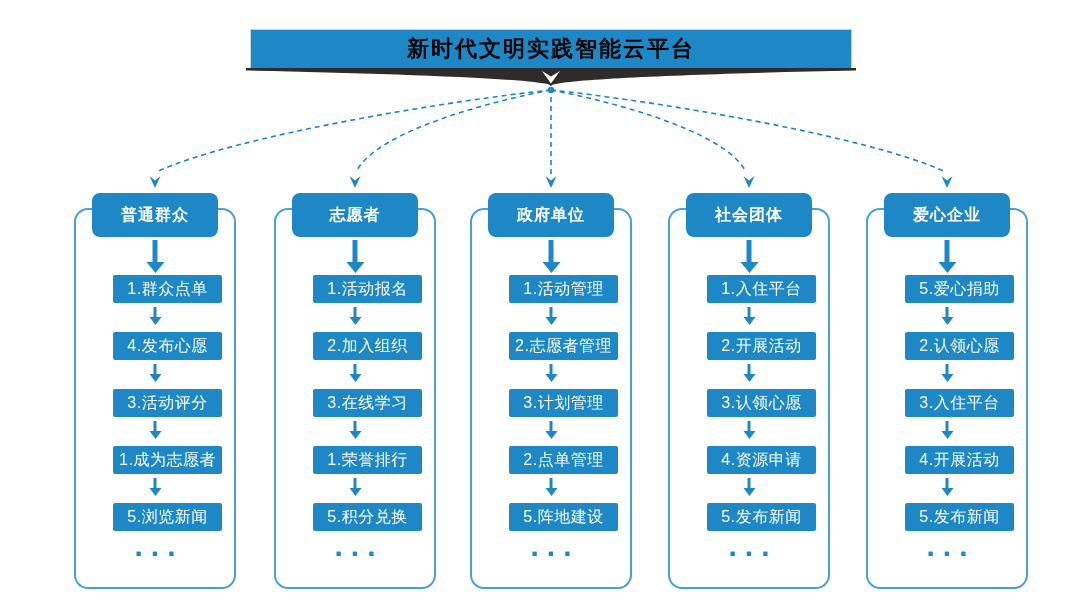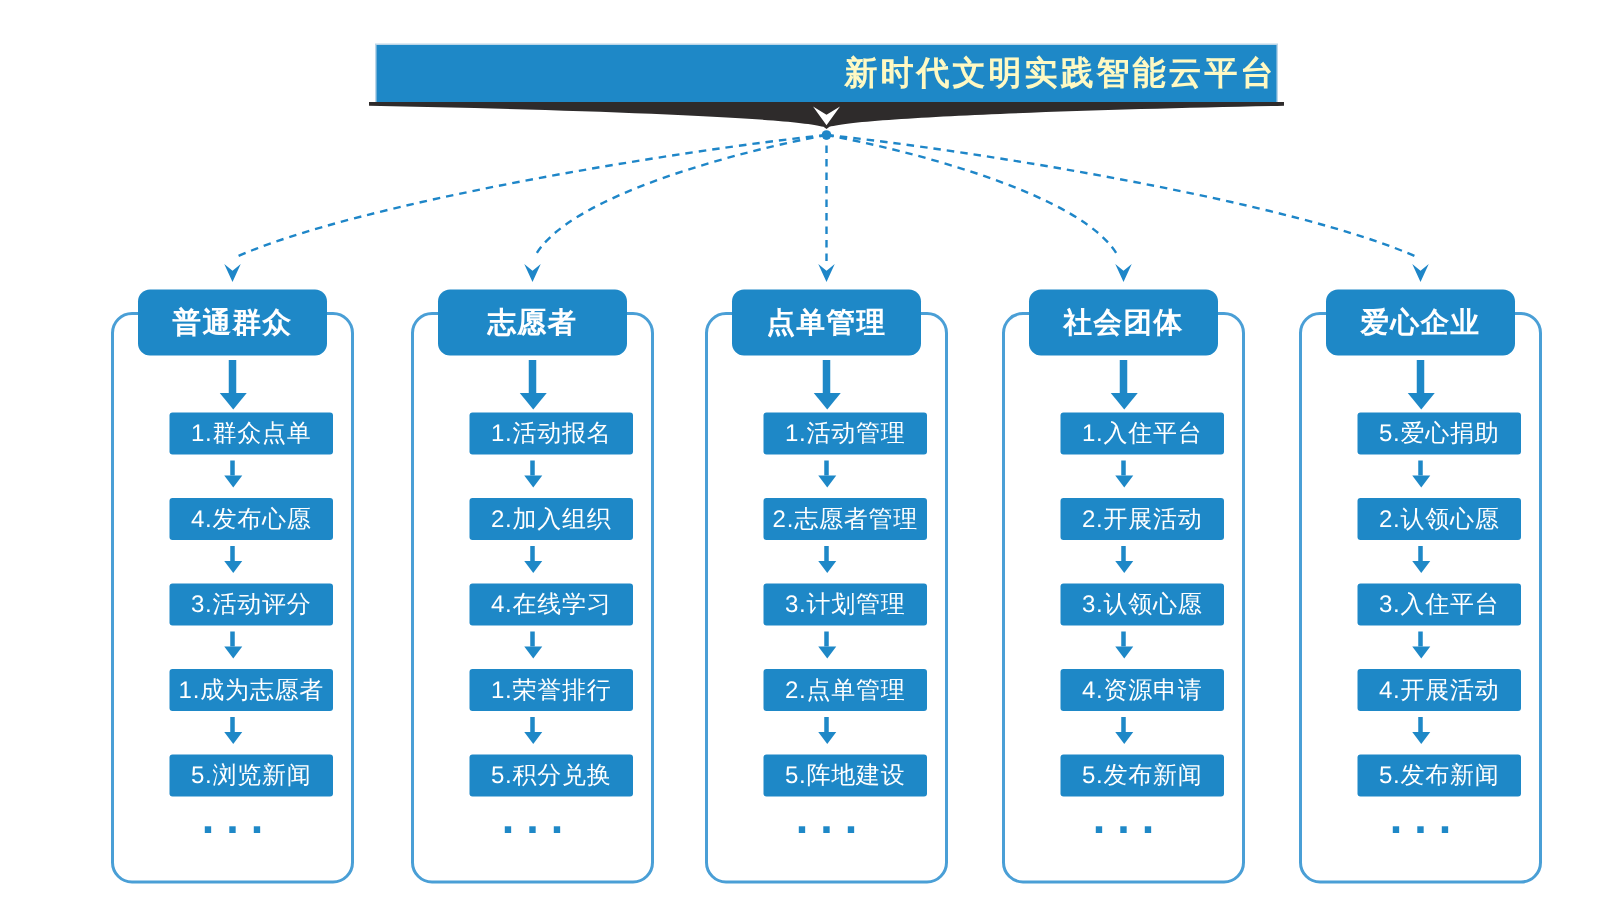--- a/index.html
+++ b/index.html
@@ -3,38 +3,38 @@
 <meta charset="utf-8">
 <style>
   html,body{margin:0;padding:0;background:#fff;}
   .canvas{
     position:relative;width:1080px;height:611px;background:#fff;overflow:hidden;
     font-family:"Liberation Sans","DejaVu Sans",sans-serif;
   }
   
   .title-bar{
     position:absolute;left:251px;top:30px;width:600px;height:38px;
-    background:#1E88C7;color:#fef9c3;display:flex;align-items:center;justify-content:flex-end;
+    background:#1E88C7;color:#000000;display:flex;align-items:center;justify-content:center;
     font-size:22px;font-weight:bold;letter-spacing:2px;
     box-shadow:0 0 0 1px #bcd6e8;
   }
   .chevron-svg{position:absolute;left:246px;top:68px;width:610px;height:18px;display:block;}
   .connector-svg{position:absolute;left:0;top:0;width:1080px;height:611px;pointer-events:none;}
   
   .column{position:absolute;top:193px;width:162px;height:396px;}
   .c1{left:74px}.c2{left:274px}.c3{left:470px}.c4{left:668px}.c5{left:866px}
   .col-frame{
     position:absolute;left:0;top:15px;right:0;bottom:0;
     border:2px solid #4A9FD6;border-radius:14px;background:transparent;
   }
   .col-header{
     position:absolute;left:18px;right:18px;top:0;height:44px;
     background:#1E88C7;border-radius:8px;color:#fff;
     display:flex;align-items:center;justify-content:center;
-    font-size:19px;font-weight:bold;letter-spacing:1px;
+    font-size:16px;font-weight:bold;letter-spacing:1px;
   }
   .step{
     position:absolute;left:14px;right:14px;height:28px;
     background:#1E88C7;border-radius:2px;color:#fff;
     display:flex;align-items:center;justify-content:center;
     font-size:16px;letter-spacing:0.5px;margin-left:25px;
   }
   .s1{top:82px}.s2{top:139px}.s3{top:196px}.s4{top:253px}.s5{top:310px}
   
   .long-arrow{
@@ -111,31 +111,31 @@
   </div>
 
   <div class="column c2">
     <div class="col-frame"></div>
     <div class="col-header">志愿者</div>
     <div class="long-arrow"></div>
     <div class="step s1">1.活动报名</div>
     <div class="small-arrow sa1"></div>
     <div class="step s2">2.加入组织</div>
     <div class="small-arrow sa2"></div>
-    <div class="step s3">4.在线学习</div>
+    <div class="step s3">3.在线学习</div>
     <div class="small-arrow sa3"></div>
     <div class="step s4">1.荣誉排行</div>
     <div class="small-arrow sa4"></div>
     <div class="step s5">5.积分兑换</div>
     <div class="dots">...</div>
   </div>
 
   <div class="column c3">
     <div class="col-frame"></div>
-    <div class="col-header">点单管理</div>
+    <div class="col-header">政府单位</div>
     <div class="long-arrow"></div>
     <div class="step s1">1.活动管理</div>
     <div class="small-arrow sa1"></div>
     <div class="step s2">2.志愿者管理</div>
     <div class="small-arrow sa2"></div>
     <div class="step s3">3.计划管理</div>
     <div class="small-arrow sa3"></div>
     <div class="step s4">2.点单管理</div>
     <div class="small-arrow sa4"></div>
     <div class="step s5">5.阵地建设</div>

